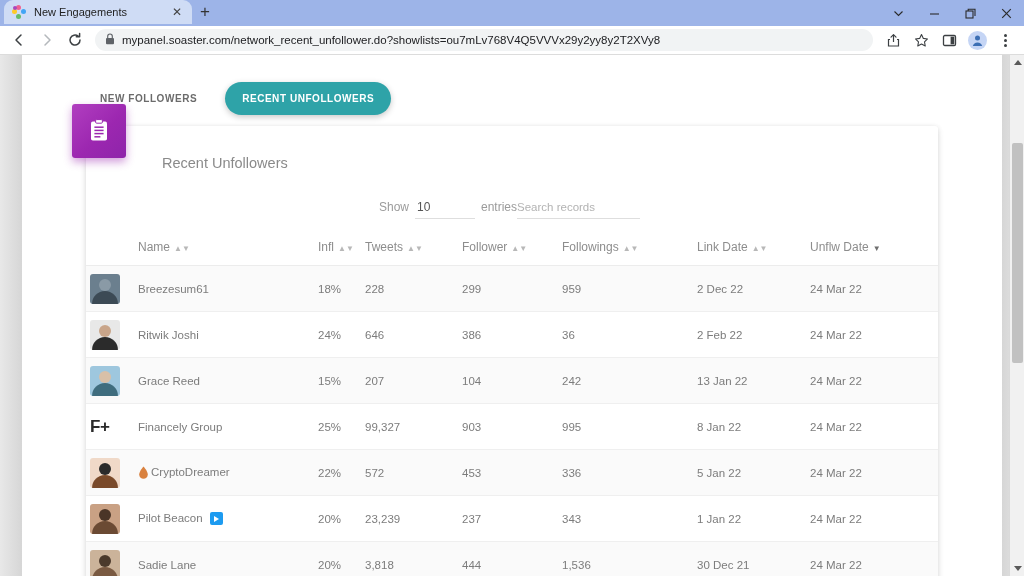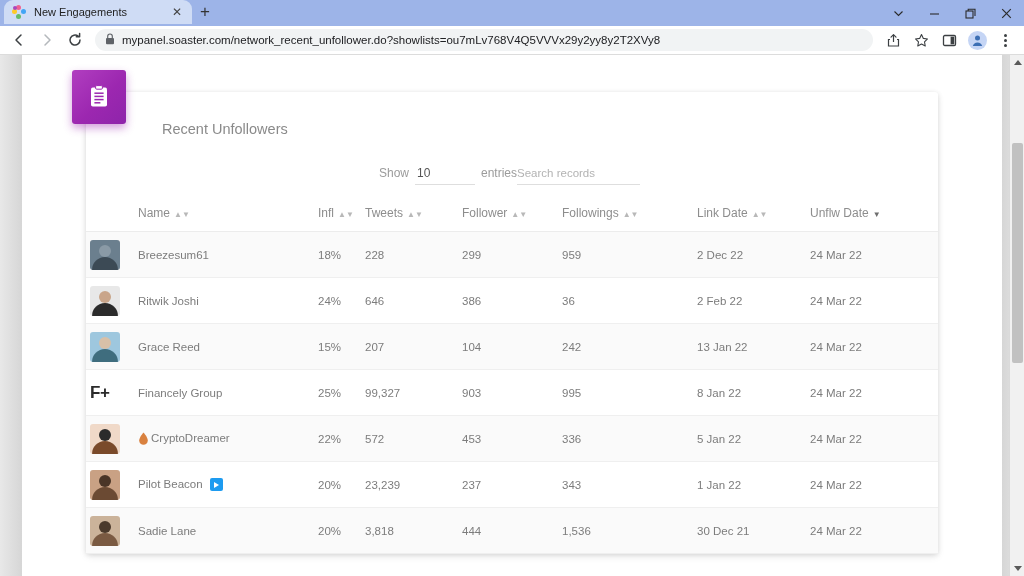--- a/index.html
+++ b/index.html
@@ -380,20 +380,24 @@
         </span>
     </div>
   </div>
 
   <div class="viewport">
     <div class="gutter-left"></div>
 
     <div class="page">
       <div class="content">
 
+        <div class="tabrow">
+          <div class="tabpill">NEW FOLLOWERS</div>
+          <div class="tabpill active">RECENT UNFOLLOWERS</div>
+        </div>
 
         <div class="card">
           <div class="card-icon">
             <svg width="22" height="24" viewBox="0 0 22 24">
               <rect x="3" y="2.6" width="16" height="19" rx="1.8" fill="#ffffff"></rect>
               <rect x="7.6" y="0.6" width="6.8" height="3.6" rx="1.1" fill="#ffffff" stroke="#9c27b0" stroke-width="1"></rect>
               <line x1="6.4" y1="8.2" x2="15.6" y2="8.2" stroke="#9c27b0" stroke-width="1.5"></line>
               <line x1="6.4" y1="11.4" x2="15.6" y2="11.4" stroke="#9c27b0" stroke-width="1.5"></line>
               <line x1="6.4" y1="14.6" x2="15.6" y2="14.6" stroke="#9c27b0" stroke-width="1.5"></line>
               <line x1="6.4" y1="17.8" x2="12.4" y2="17.8" stroke="#9c27b0" stroke-width="1.5"></line>

